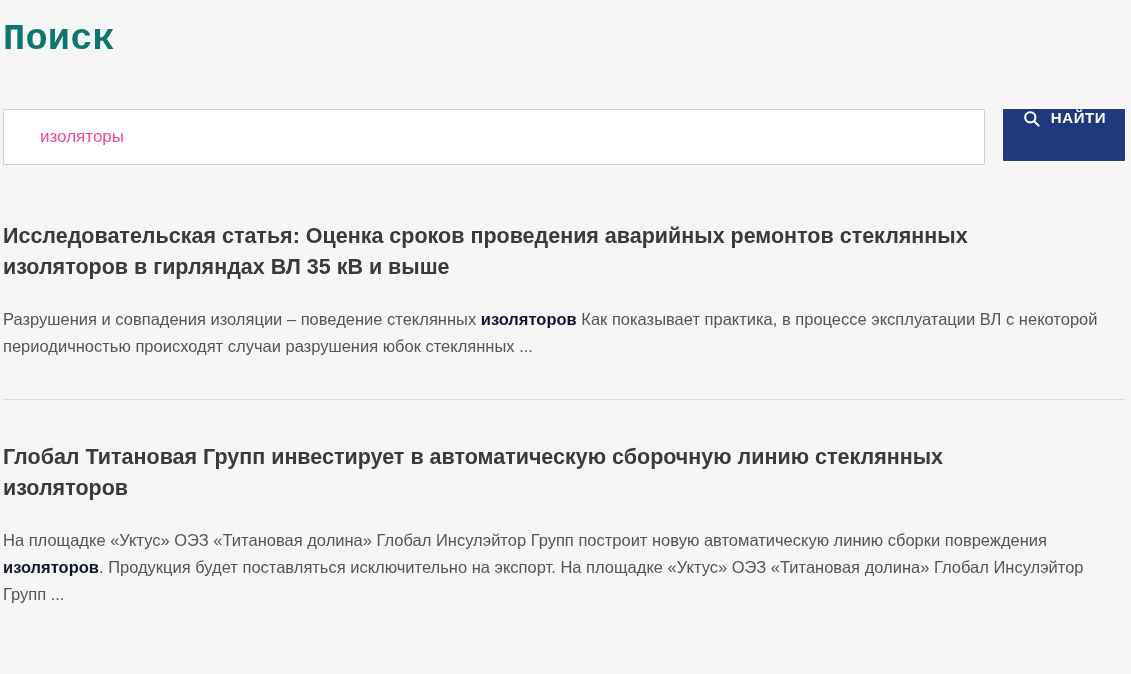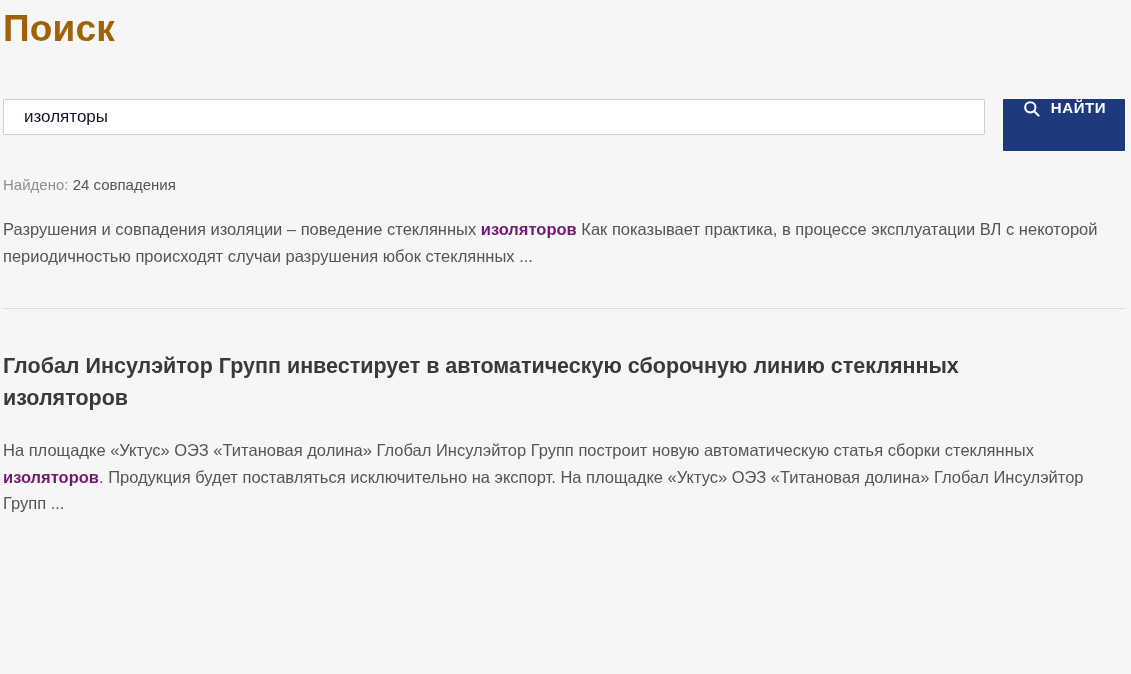--- a/index.html
+++ b/index.html
@@ -10,40 +10,41 @@
     font-family: "Liberation Sans", "DejaVu Sans", sans-serif;
   }
   .container {
     width: 1131px; height: 674px;
     padding: 6px 6px 0 3px;
   }
   
   .page-title {
     font-size: 37px;
     font-weight: 700;
-    color: #a16207;
+    color: #0f766e;
     letter-spacing: 0.2px;
-    margin-top: 2px;
+    margin-top: 12px;
+    font-family: Liberation Mono, monospace;
   }
   
   .search-row {
     display: flex;
     align-items: stretch;
     margin-top: 49px;
     gap: 18px;
   }
   .search-input {
     flex: 1 1 auto;
-    height: 36px;
+    height: 56px;
     border: 1px solid #cfcfcf;
     background: #ffffff;
     font-family: "Liberation Sans", "DejaVu Sans", sans-serif;
     font-size: 17px;
-    color: #0f172a;
-    padding: 0 20px;
+    color: #ec4899;
+    padding: 0 36px;
     outline: none;
     border-radius: 1px;
   }
   .search-button {
     flex: 0 0 auto;
     width: 122px;
     height: 52px;
     border: none;
     background: #1e3a7d;
     color: #ffffff;
@@ -79,21 +80,21 @@
     max-width: 1060px;
     cursor: pointer;
   }
   .result-snippet {
     margin-top: 23px;
     font-size: 16.5px;
     line-height: 1.62;
     color: #555555;
     max-width: 1100px;
   }
-  .result-snippet b { color: #701a75; }
+  .result-snippet b { color: #0f172a; }
   .result-category {
     margin-top: 22px;
     font-size: 16px;
     color: #9e9e9e;
   }
   .divider {
     border: none;
     border-top: 1px solid #dcdcdc;
     margin: 39px 0 0 0;
     width: 100%;
@@ -112,30 +113,27 @@
       <span>
         <svg width="19" height="19" viewBox="0 0 24 24" fill="none" stroke="#ffffff" stroke-width="2.6" stroke-linecap="round">
           <circle cx="10.5" cy="10.5" r="6.5"></circle>
           <line x1="15.4" y1="15.4" x2="21" y2="21"></line>
         </svg>
       </span>
       <span>НАЙТИ</span>
     </button>
   </div>
 
-  <div class="summary">
-    <span>Найдено:</span>
-    <span class="summary-value">24 совпадения</span>
-  </div>
 
   <div class="result">
+    <a class="result-title" href="#">Исследовательская статья: Оценка сроков проведения аварийных ремонтов стеклянных изоляторов в гирляндах ВЛ 35 кВ и выше</a>
     <p class="result-snippet"><span>Разрушения и совпадения изоляции – поведение стеклянных </span><b>изоляторов</b><span> Как показывает практика, в процессе эксплуатации ВЛ с некоторой периодичностью происходят случаи разрушения юбок стеклянных ...</span></p>
   </div>
 
   <hr class="divider">
 
   <div class="result">
-    <a class="result-title" href="#" style="margin-top:42px;">Глобал Инсулэйтор Групп инвестирует в автоматическую сборочную линию стеклянных изоляторов</a>
-    <p class="result-snippet"><span>На площадке «Уктус» ОЭЗ «Титановая долина» Глобал Инсулэйтор Групп построит новую автоматическую статья сборки стеклянных </span><b>изоляторов</b><span>. Продукция будет поставляться исключительно на экспорт. На площадке «Уктус» ОЭЗ «Титановая долина» Глобал Инсулэйтор Групп ...</span></p>
+    <a class="result-title" href="#" style="margin-top:42px;">Глобал Титановая Групп инвестирует в автоматическую сборочную линию стеклянных изоляторов</a>
+    <p class="result-snippet"><span>На площадке «Уктус» ОЭЗ «Титановая долина» Глобал Инсулэйтор Групп построит новую автоматическую линию сборки повреждения </span><b>изоляторов</b><span>. Продукция будет поставляться исключительно на экспорт. На площадке «Уктус» ОЭЗ «Титановая долина» Глобал Инсулэйтор Групп ...</span></p>
 
   </div>
 
 </div>
 
 </body></html>

